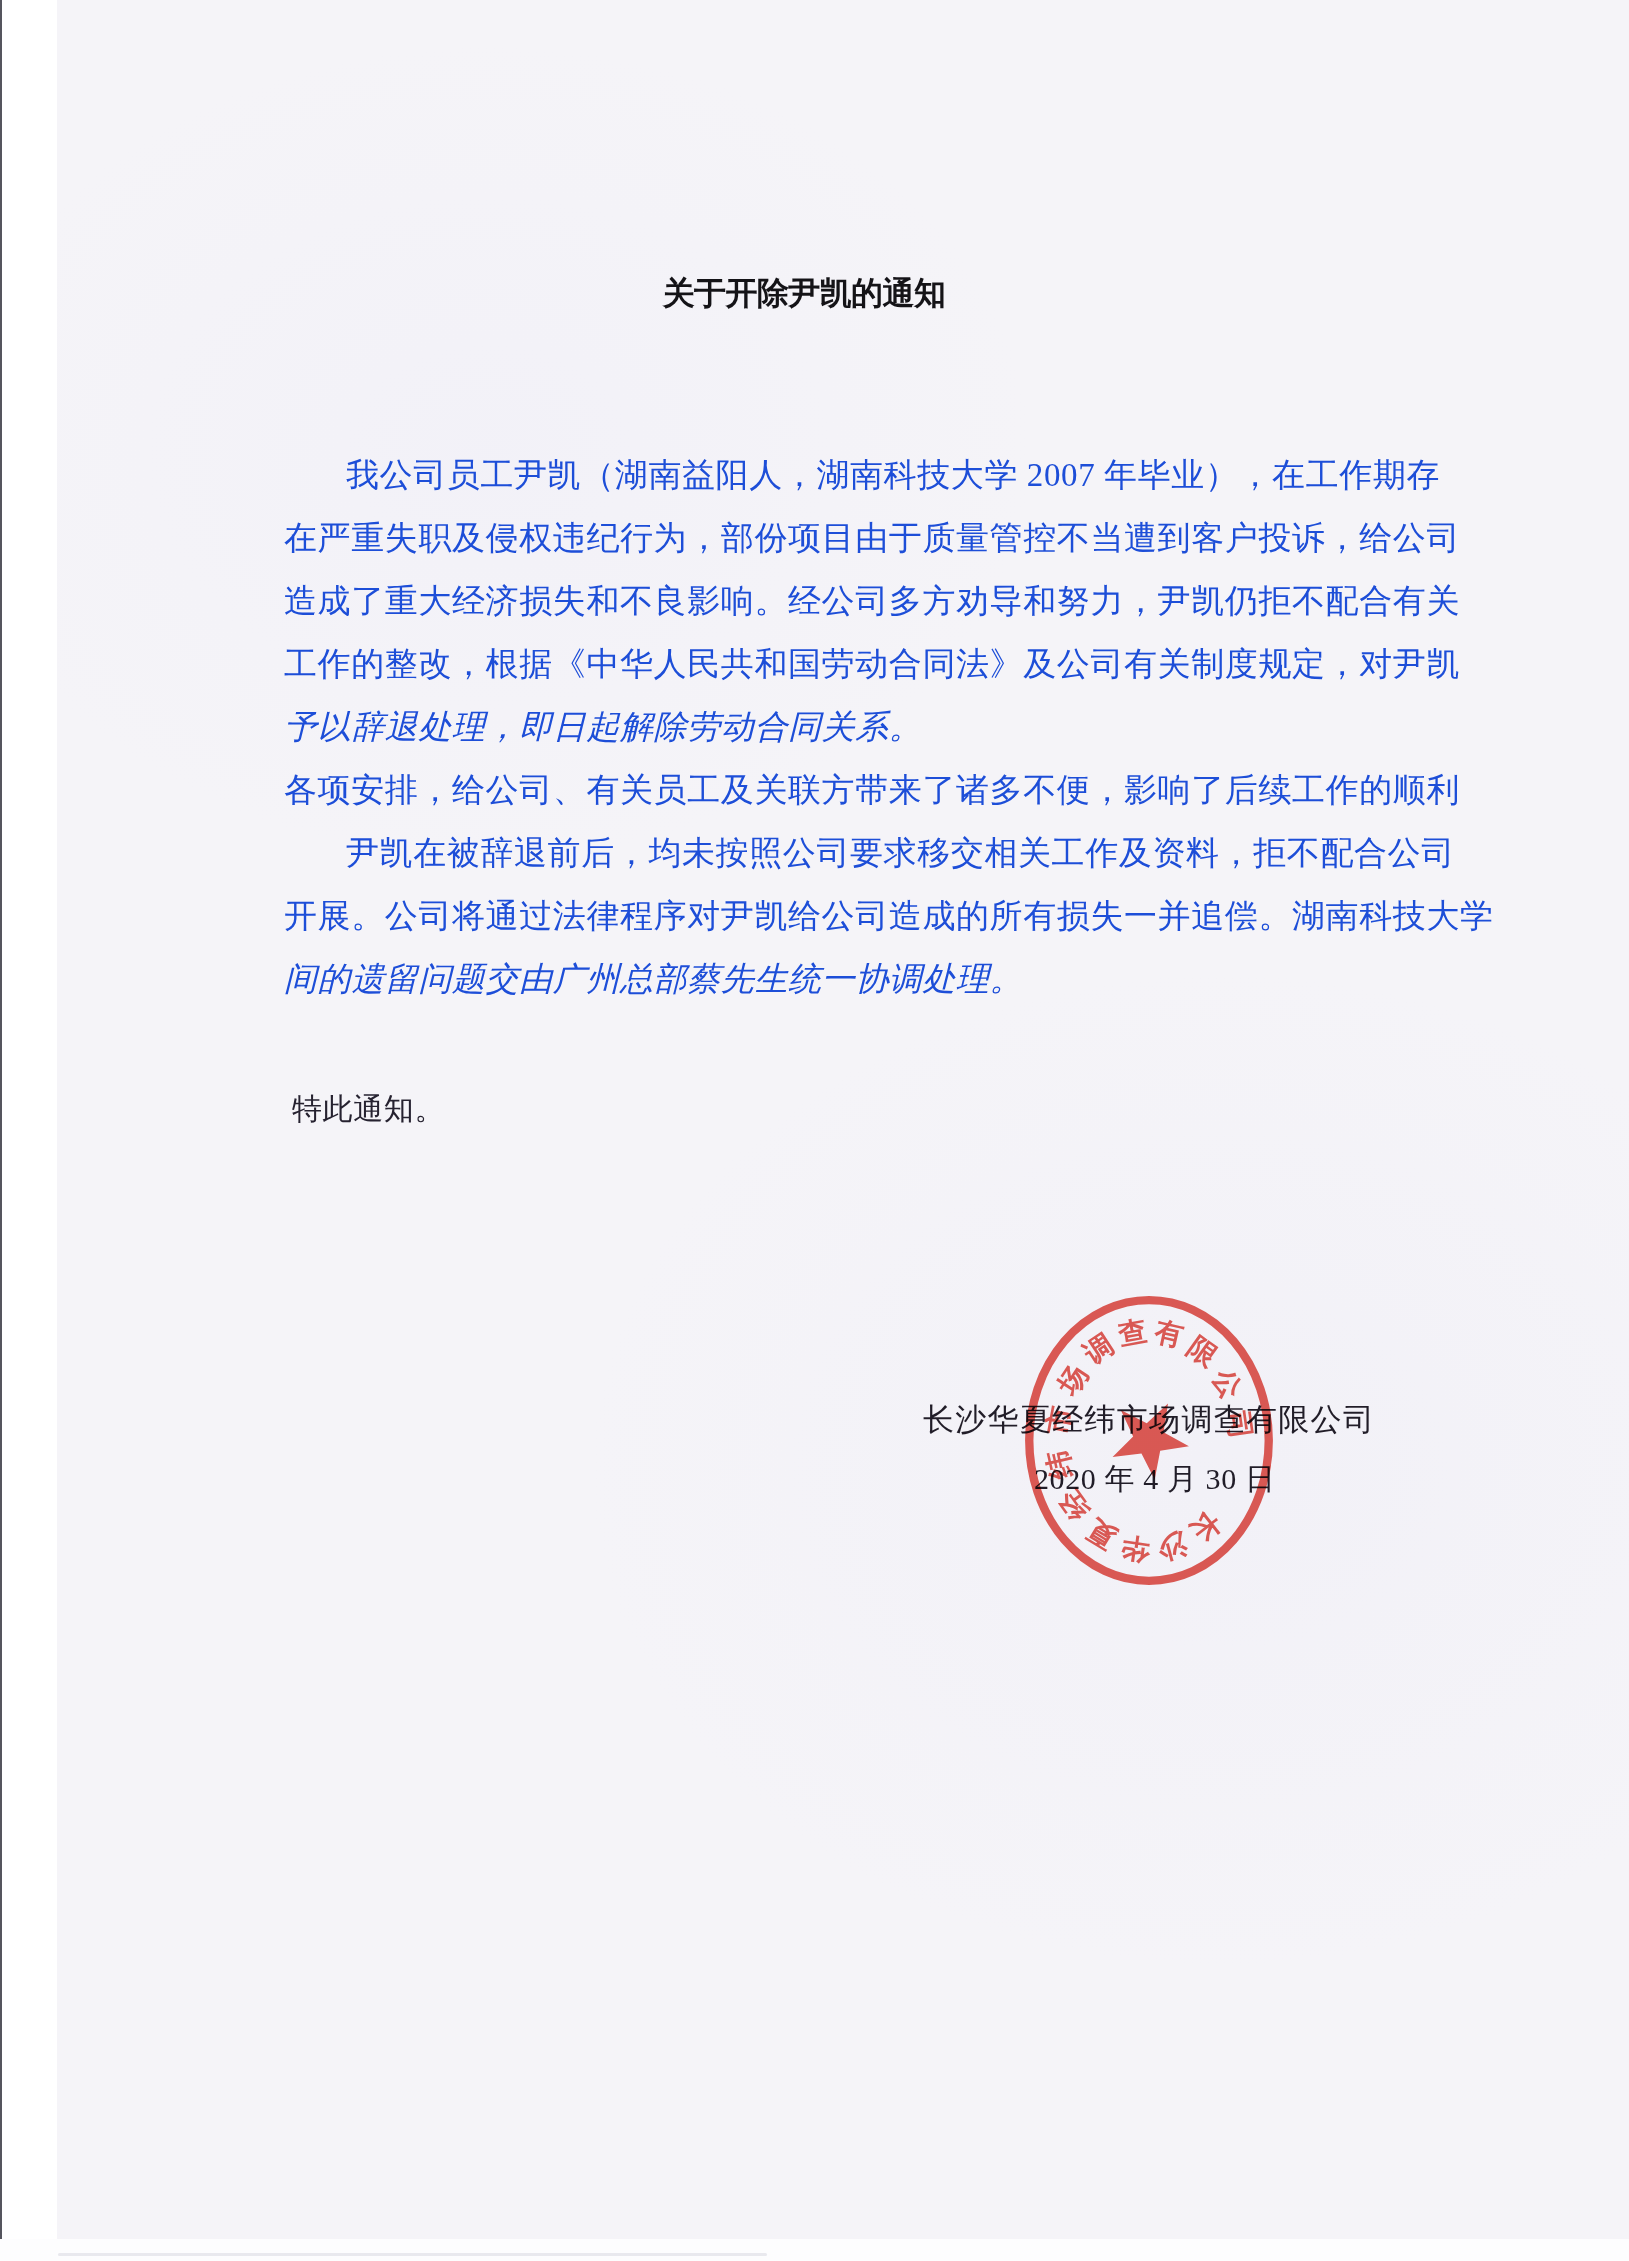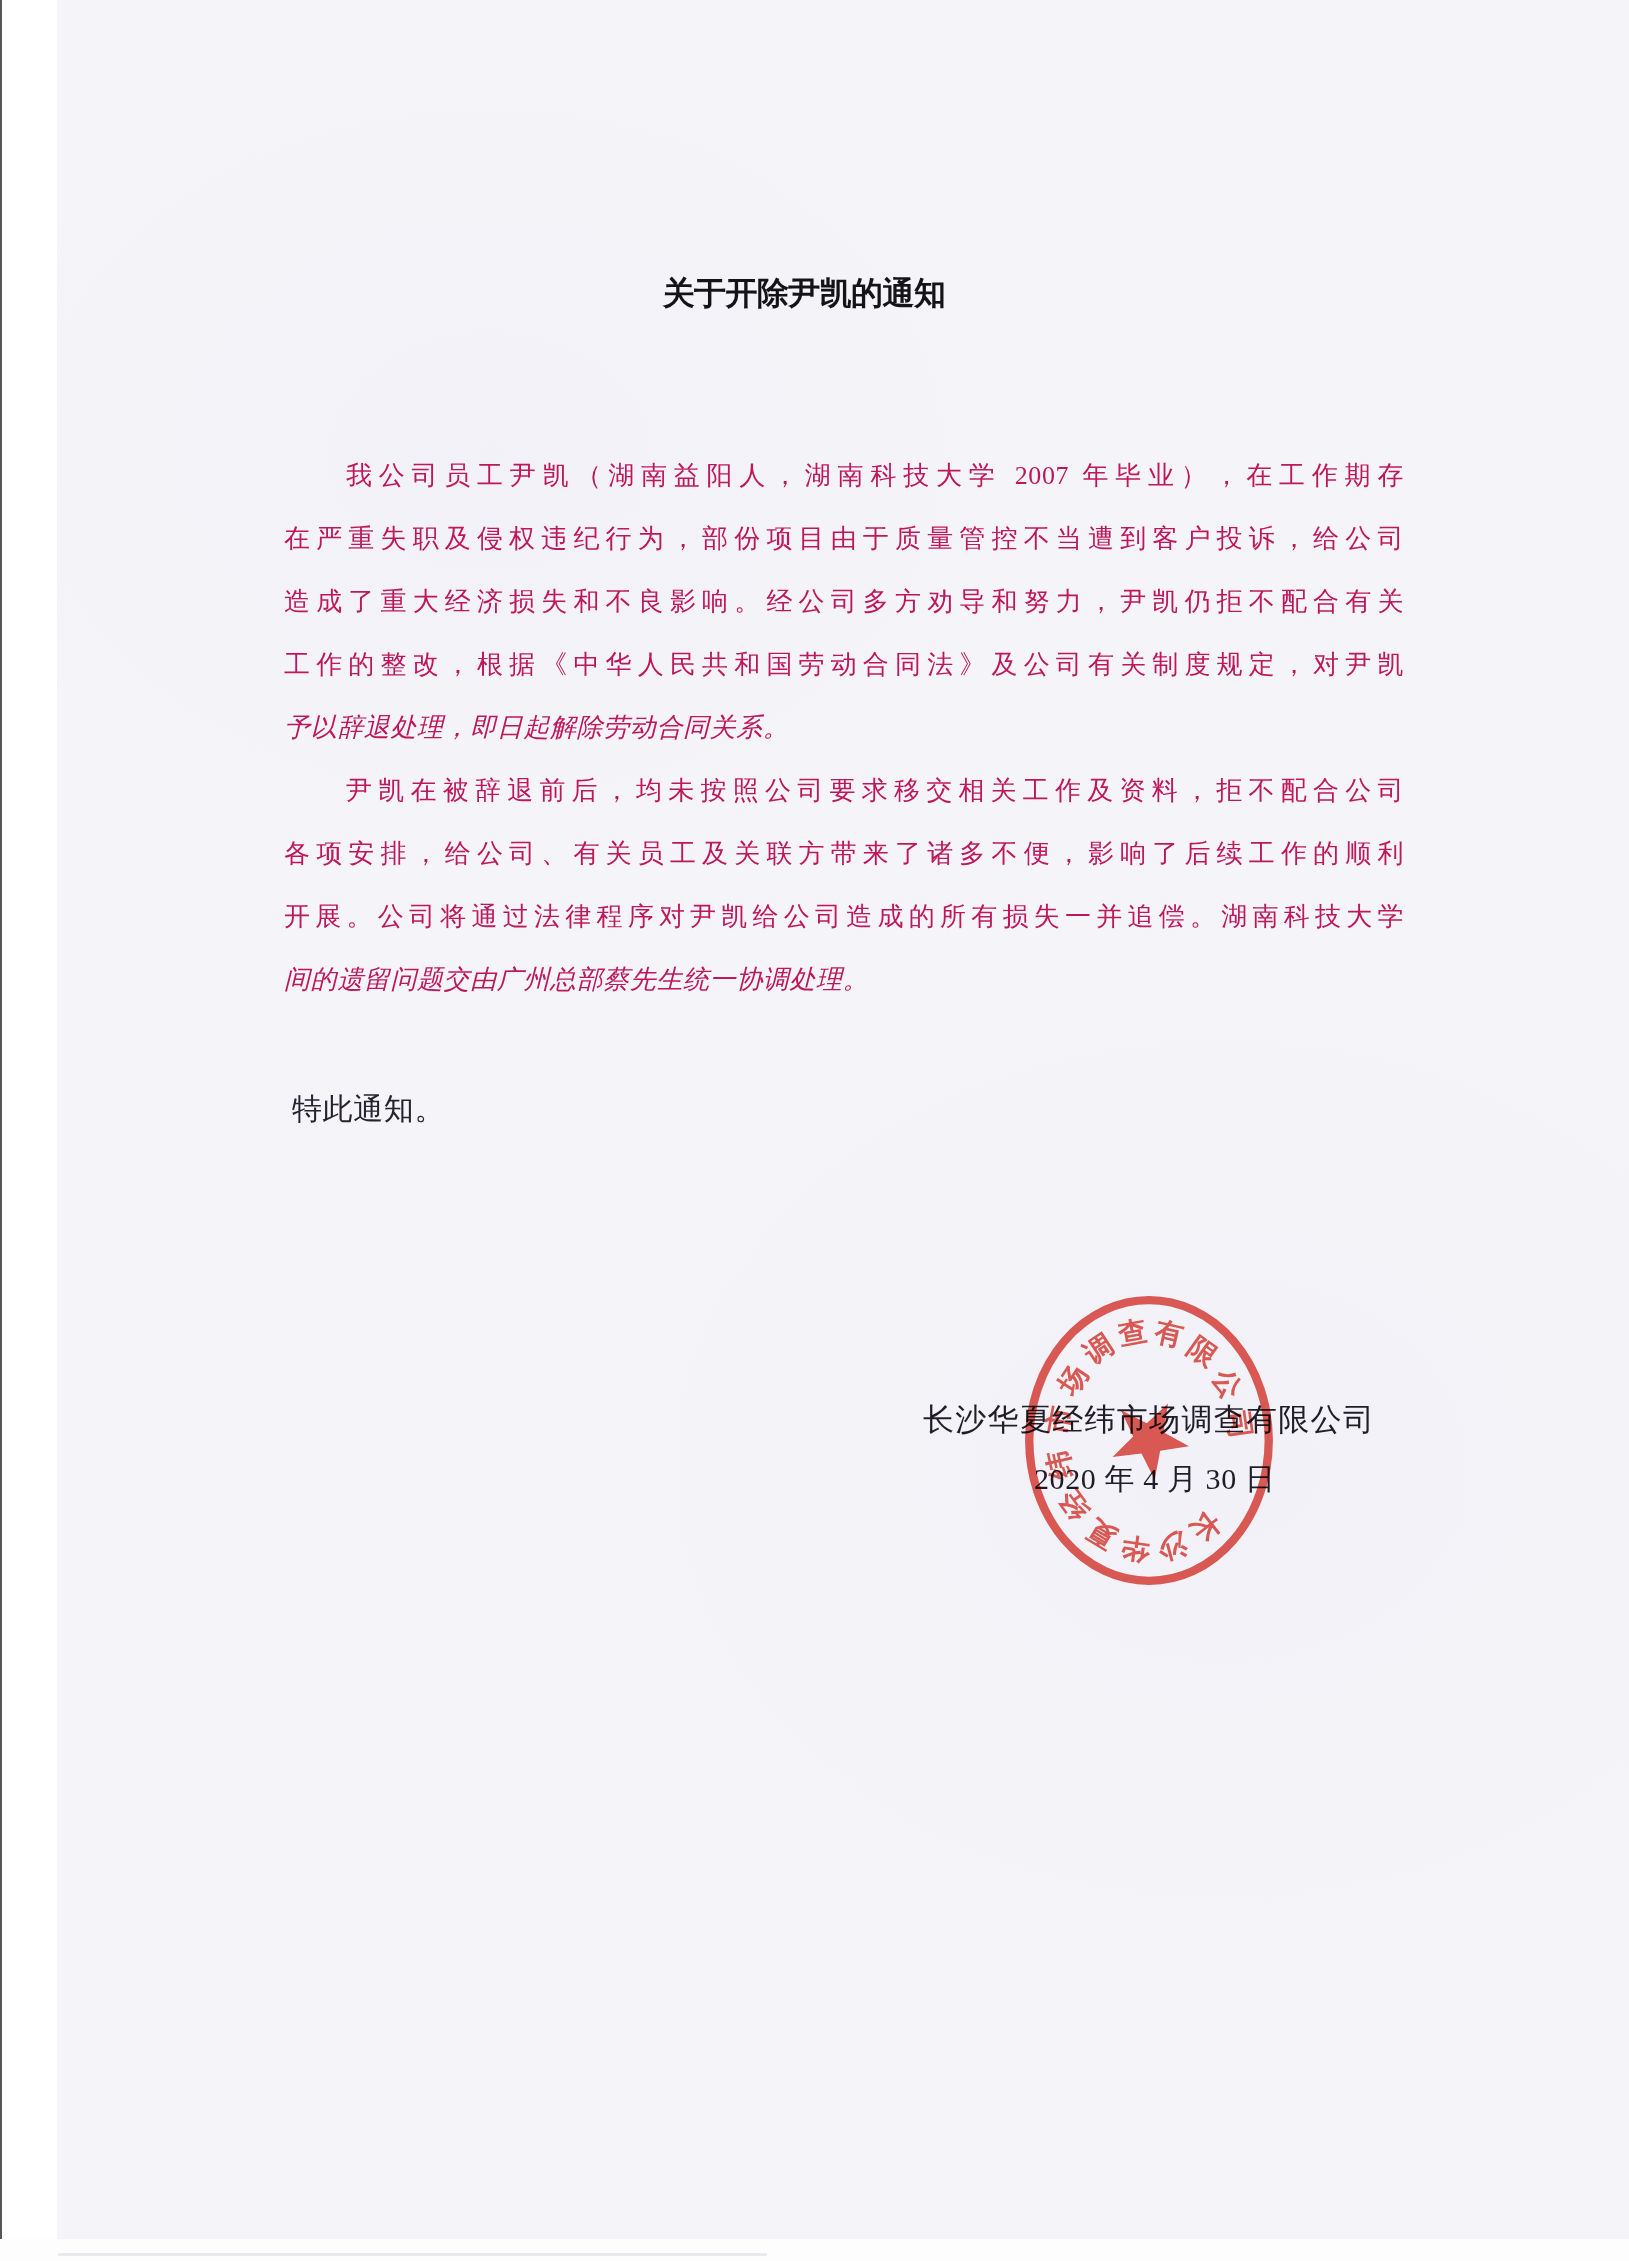--- a/index.html
+++ b/index.html
@@ -21,21 +21,21 @@
 
   .doc-title{
     position:absolute;left:0;top:272px;width:1608px;
     text-align:center;
     font-family:"Liberation Sans","DejaVu Sans",sans-serif;
     font-weight:bold;font-size:32px;letter-spacing:-0.6px;
     color:#141317;white-space:nowrap;
   }
   .body-block{position:absolute;left:284px;top:444px;width:1120px;}
   .body-line{
-    height:63px;line-height:63px;font-size:26px;color:#be185d;
+    height:63px;line-height:63px;font-size:33px;color:#1d4ed8;
     text-align:justify;text-align-last:justify;
     letter-spacing:0.6px;overflow:visible;white-space:nowrap;
   }
   .body-line.para-end{text-align-last:left;font-style:italic;}
   .body-line.indent{padding-left:62px;}
   .closing-line{
     position:absolute;left:292px;top:1077px;height:63px;line-height:63px;
     font-size:30px;color:#262230;letter-spacing:0.6px;white-space:nowrap;
   }
   .sig-company{
@@ -67,22 +67,22 @@
 <div class="scan-bottom-smudge"></div>
 
 <div class="doc-title">关于开除尹凯的通知</div>
 
 <div class="body-block">
   <div class="body-line indent">我公司员工尹凯（湖南益阳人，湖南科技大学 2007 年毕业），在工作期存</div>
   <div class="body-line">在严重失职及侵权违纪行为，部份项目由于质量管控不当遭到客户投诉，给公司</div>
   <div class="body-line">造成了重大经济损失和不良影响。经公司多方劝导和努力，尹凯仍拒不配合有关</div>
   <div class="body-line">工作的整改，根据《中华人民共和国劳动合同法》及公司有关制度规定，对尹凯</div>
   <div class="body-line para-end">予以辞退处理，即日起解除劳动合同关系。</div>
+  <div class="body-line">各项安排，给公司、有关员工及关联方带来了诸多不便，影响了后续工作的顺利</div>
   <div class="body-line indent">尹凯在被辞退前后，均未按照公司要求移交相关工作及资料，拒不配合公司</div>
-  <div class="body-line">各项安排，给公司、有关员工及关联方带来了诸多不便，影响了后续工作的顺利</div>
   <div class="body-line">开展。公司将通过法律程序对尹凯给公司造成的所有损失一并追偿。湖南科技大学</div>
   <div class="body-line para-end">间的遗留问题交由广州总部蔡先生统一协调处理。</div>
 </div>
 
 <div class="closing-line">特此通知。</div>
 
 <div class="sig-company">长沙华夏经纬市场调查有限公司</div>
 <div class="sig-date">2020 年 4 月 30 日</div>
 
 <svg id="seal-svg" class="stamp" width="258" height="291" viewBox="0 0 400 452" style="color: rgb(225, 75, 67);">

